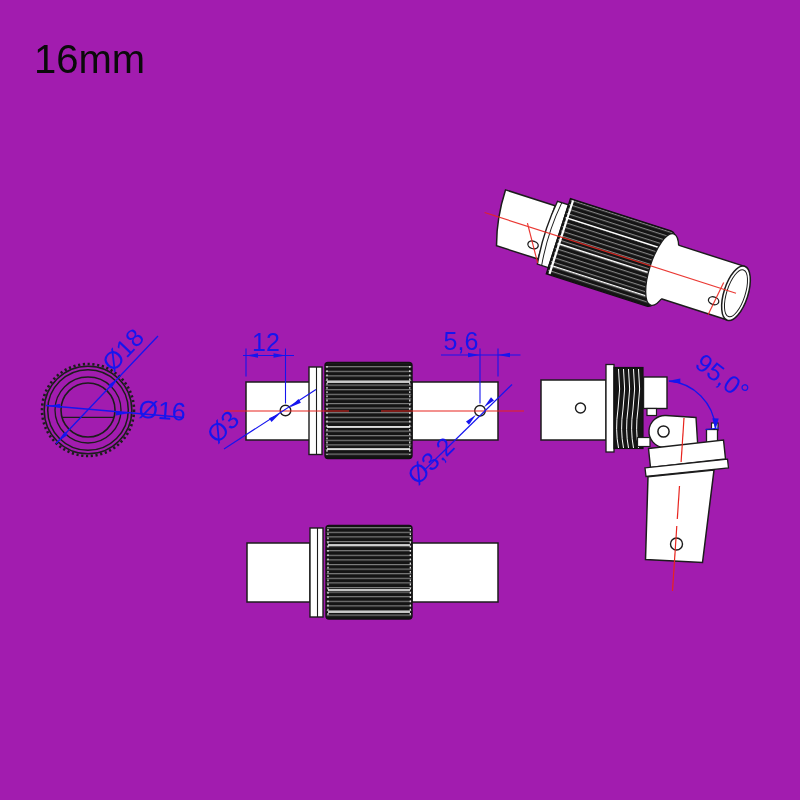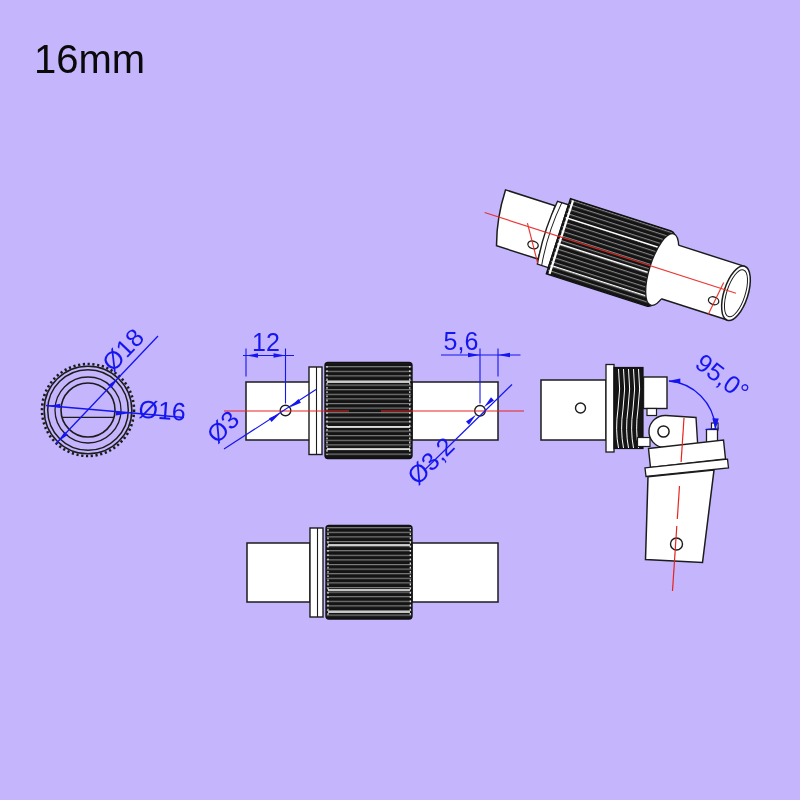--- a/index.html
+++ b/index.html
@@ -1,16 +1,16 @@
 <!DOCTYPE html>
 <html><head>
 <meta charset="utf-8">
 <style>
   html,body{margin:0;padding:0;background:#ffffff;}
-  #stage{position:relative;width:800px;height:800px;background:#c4b5fd;overflow:hidden;
+  #stage{position:relative;width:800px;height:800px;background:#a21caf;overflow:hidden;
          font-family:"Liberation Sans",sans-serif;}
   svg{display:block;}
   text{font-family:"Liberation Sans",sans-serif;}
   .dimtxt{fill:#1515ef;font-size:25px;}
   .titletxt{fill:#0a0a0a;font-size:40px;}
 </style>
 </head>
 <body>
 
 <div id="stage">

